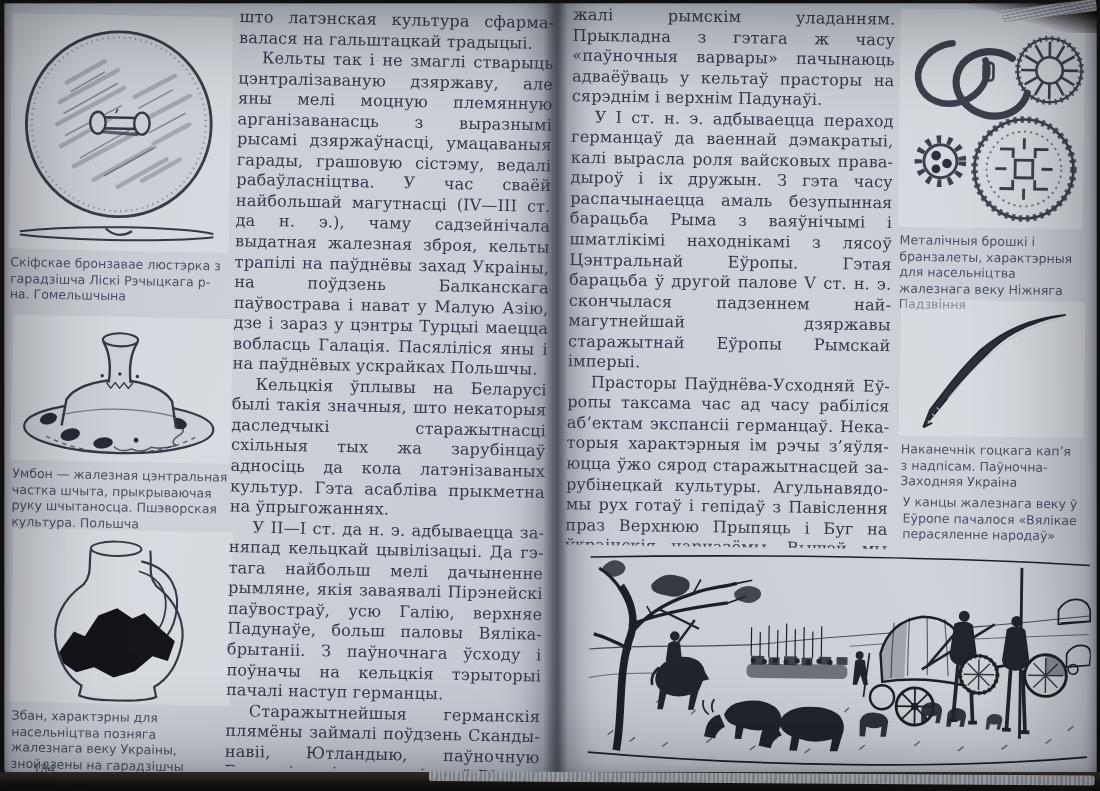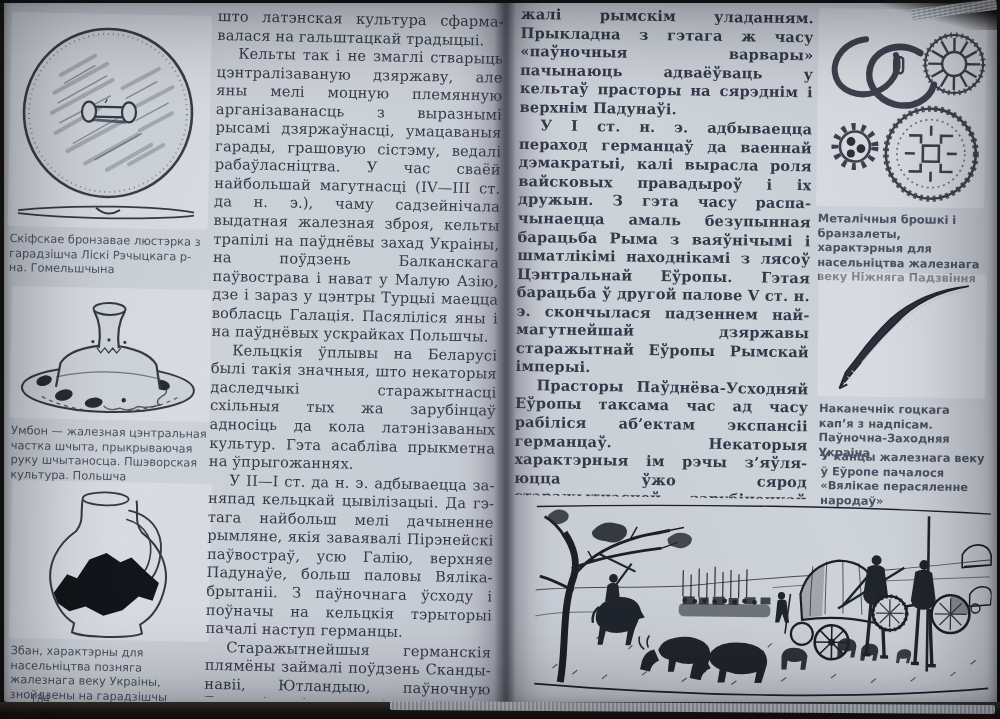--- a/index.html
+++ b/index.html
@@ -5,21 +5,21 @@
   html,body{margin:0;padding:0;background:#0d0b09;}
   .photo{position:relative;width:1000px;height:719px;overflow:hidden;
          background:linear-gradient(160deg,#1b1613,#151110 60%,#0f0c0a);
          font-family:"DejaVu Serif", serif;}
   .page{position:absolute;top:0;height:702px;}
   .page-left{left:4px;width:501px;border-radius:2px 0 0 3px;
     background:linear-gradient(115deg,#c2c6ce,#cdd1d8 45%,#c7cbd3 85%,#c2c6cf);
     box-shadow:inset -28px 0 36px -18px rgba(28,30,42,.5), inset 5px 2px 10px -5px rgba(0,0,0,.45);}
   .page-right{left:505px;width:492px;
     background:linear-gradient(245deg,#c4c8d0,#ced2d9 50%,#c6cad2);
-    box-shadow:inset 28px 0 36px -18px rgba(28,30,42,.55), inset -8px 0 12px -6px rgba(0,0,0,.4);font-weight:bold;}
+    box-shadow:inset 28px 0 36px -18px rgba(28,30,42,.55), inset -8px 0 12px -6px rgba(0,0,0,.4);}
   .gutter{position:absolute;left:494px;top:0;height:702px;width:22px;pointer-events:none;
     background:linear-gradient(90deg,rgba(20,22,32,0),rgba(20,22,32,.42) 45%,rgba(20,22,32,.48) 58%,rgba(20,22,32,0));}
   .top-strip{position:absolute;left:0;top:0;right:0;height:3px;background:#141110;}
   .corner-tr{position:absolute;right:0;top:0;width:120px;height:30px;
     background:linear-gradient(196deg,#16120f 22%,rgba(22,18,15,0) 62%);}
   .edge-lines-tr{position:absolute;right:3px;top:4px;width:86px;height:11px;opacity:.75;
     transform:rotate(-7deg);border-radius:2px;
     background:repeating-linear-gradient(176deg,#d4d8dd 0 1.5px,#99a0aa 1.5px 3px);}
   .bottom-strip{position:absolute;left:0;right:0;bottom:0;height:17px;
     background:linear-gradient(#37312c,#14100d 70%);}

